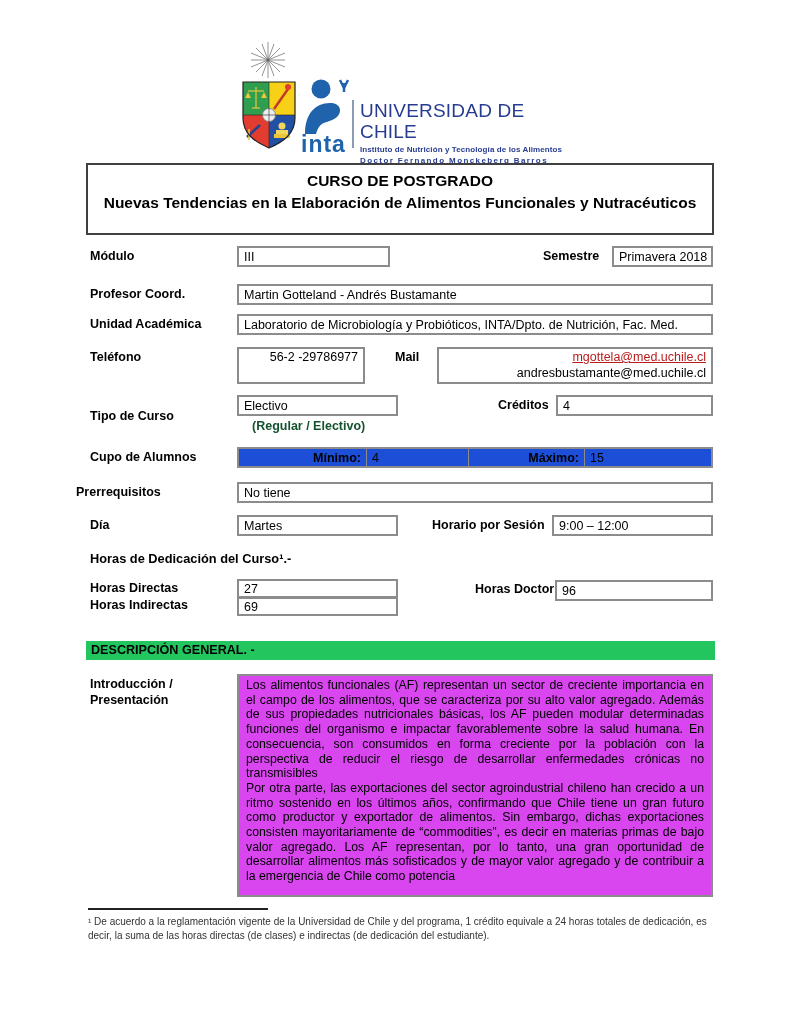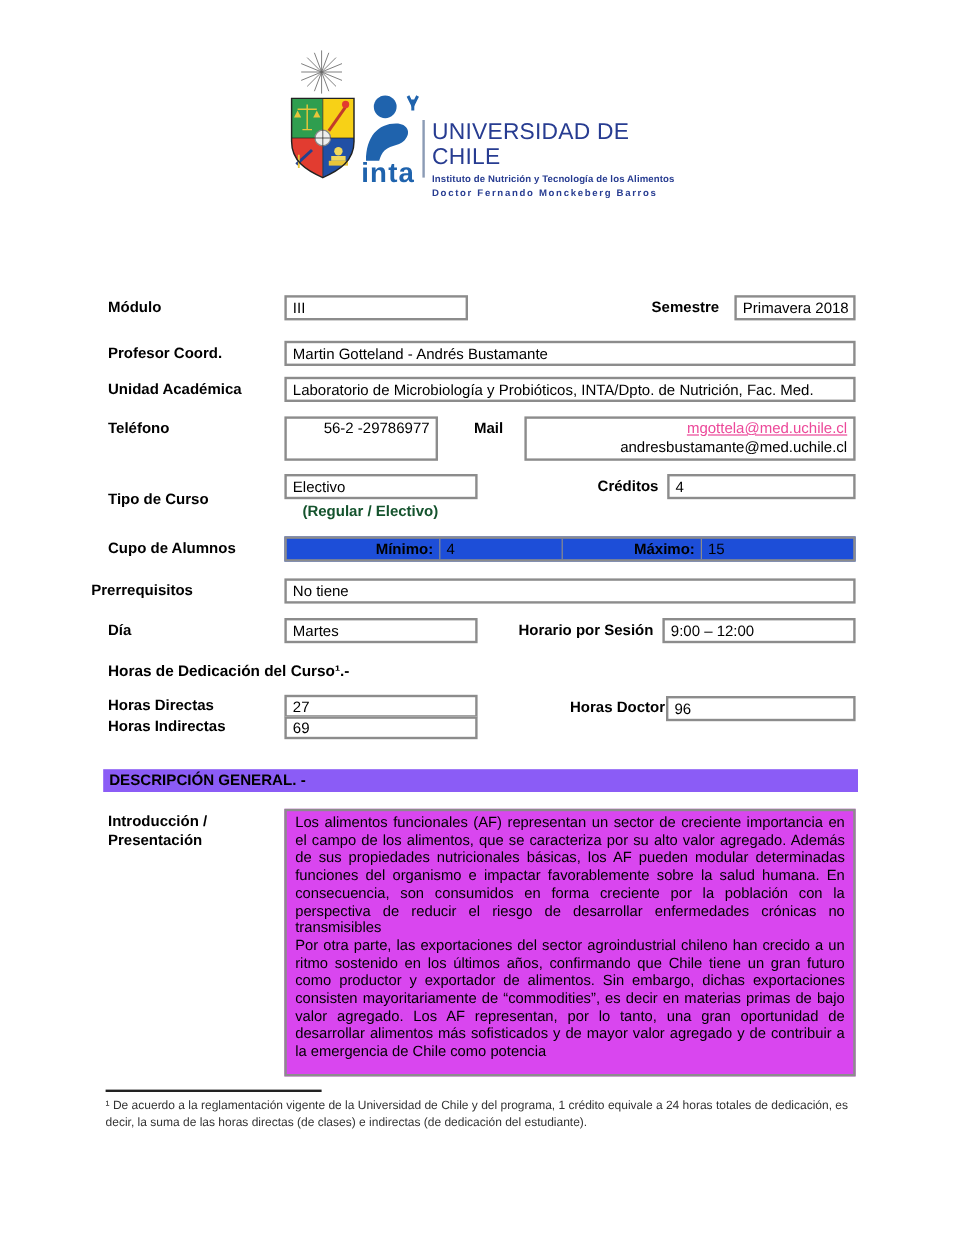--- a/index.html
+++ b/index.html
@@ -22,35 +22,35 @@
              border:2px solid #404040;text-align:center;font-weight:bold;font-size:15.5px;
              line-height:22px;padding-top:5px;}
 
   
   .lbl{position:absolute;font-weight:bold;font-size:12.5px;white-space:nowrap;}
   .box{position:absolute;box-sizing:border-box;border:2px solid #8c8c8c;background:#fff;
        font-size:12.5px;padding:1px 5px;display:flex;align-items:center;overflow:hidden;
        white-space:nowrap;}
   .box.top{align-items:flex-start;display:block;text-align:right;}
   .hint{position:absolute;color:#14532d;font-weight:bold;font-size:12.5px;}
-  .maillink{color:#ec4899;text-decoration:underline;cursor:pointer;}
+  .maillink{color:#b91c1c;text-decoration:underline;cursor:pointer;}
   .mail2{color:#000;}
 
   
   .cupo{position:absolute;left:237px;top:447px;width:476px;height:21px;box-sizing:border-box;
         border:2px solid #8c8c8c;display:flex;font-size:12.5px;background:#1d4ed8;}
   .cupo .cell{box-sizing:border-box;padding:1px 5px;display:flex;align-items:center;}
   .cupo .c-minlbl{width:128px;justify-content:flex-end;font-weight:bold;border-right:1.5px solid #8c8c8c;}
   .cupo .c-minval{width:102px;border-right:1.5px solid #8c8c8c;}
   .cupo .c-maxlbl{width:116px;justify-content:flex-end;font-weight:bold;border-right:1.5px solid #8c8c8c;}
   .cupo .c-maxval{flex:1;}
 
   .hours-heading{position:absolute;left:90px;top:551px;font-weight:bold;font-size:12.8px;}
 
-  .section-bar{position:absolute;left:86px;top:641px;width:629px;height:19px;background:#8b5cf6;
+  .section-bar{position:absolute;left:86px;top:641px;width:629px;height:19px;background:#22c55e;
                font-weight:bold;font-size:12.6px;line-height:19px;padding-left:5px;box-sizing:border-box;}
 
   .intro-lbl{position:absolute;left:90px;top:676px;font-weight:bold;font-size:12.5px;line-height:16px;}
   .intro-box{position:absolute;left:237px;top:674px;width:476px;height:223px;box-sizing:border-box;
              border:2px solid #8c8c8c;padding:2px 7px;font-size:12.3px;line-height:14.7px;
              text-align:justify;overflow:hidden;background:#d946ef;}
   .intro-box p{margin:0;}
 
   .foot-rule{position:absolute;left:88px;top:908px;width:180px;height:2px;background:#222;}
   .footnote{position:absolute;left:88px;top:915px;width:630px;font-size:10px;line-height:14px;
@@ -120,20 +120,24 @@
   <div class="inta-word">inta</div>
 
   <div class="hdr-vline"></div>
 
   <div class="univ-block">
     <div class="univ-title">UNIVERSIDAD DE CHILE</div>
     <div class="univ-sub1">Instituto de Nutrición y Tecnología de los Alimentos</div>
     <div class="univ-sub2">Doctor Fernando Monckeberg Barros</div>
   </div>
 
+  <div class="title-box">
+    <div>CURSO DE POSTGRADO</div>
+    <div>Nuevas Tendencias en la Elaboración de Alimentos Funcionales y Nutracéuticos</div>
+  </div>
 
   <div class="lbl" style="left:90px;top:249px;">Módulo</div>
   <div class="box" style="left:237px;top:246px;width:153px;height:21px;">III</div>
   <div class="lbl" style="left:543px;top:249px;">Semestre</div>
   <div class="box" style="left:612px;top:246px;width:101px;height:21px;">Primavera 2018</div>
 
   <div class="lbl" style="left:90px;top:287px;">Profesor Coord.</div>
   <div class="box" style="left:237px;top:284px;width:476px;height:21px;">Martin Gotteland  - Andrés Bustamante</div>
 
   <div class="lbl" style="left:90px;top:317px;">Unidad Académica</div>

